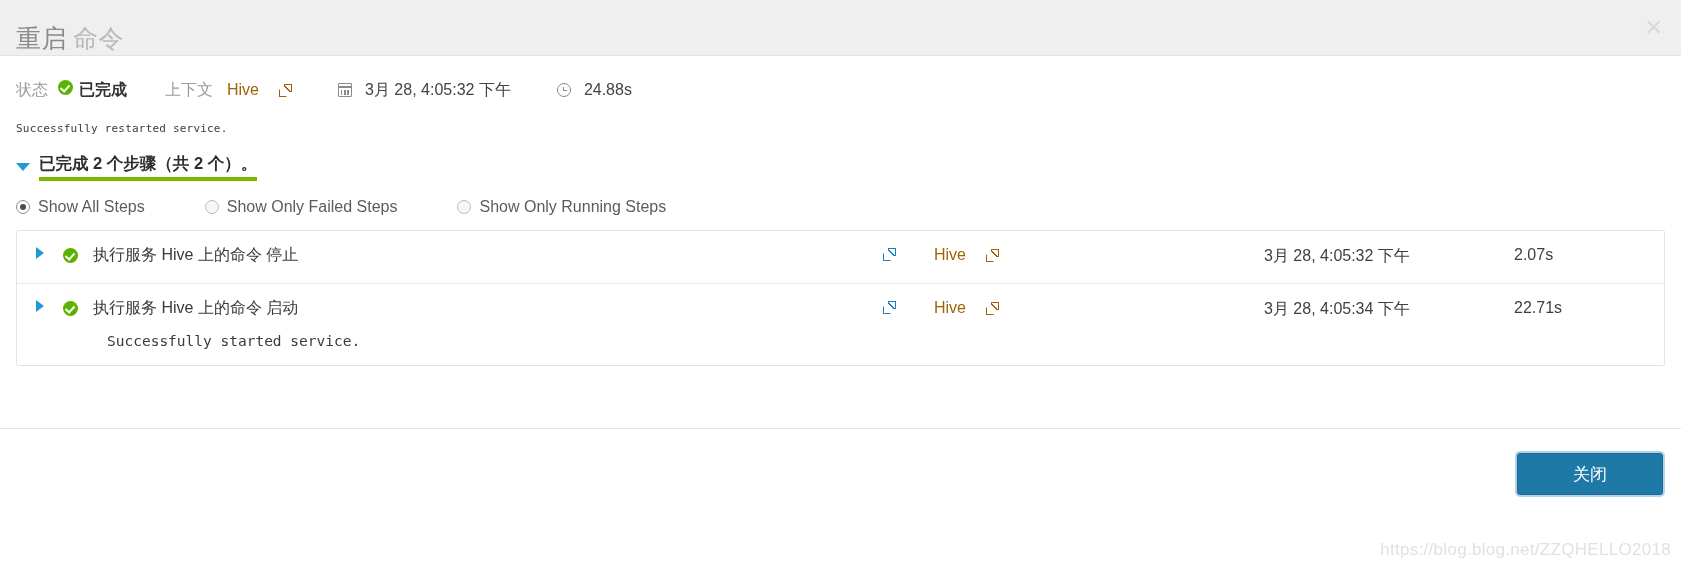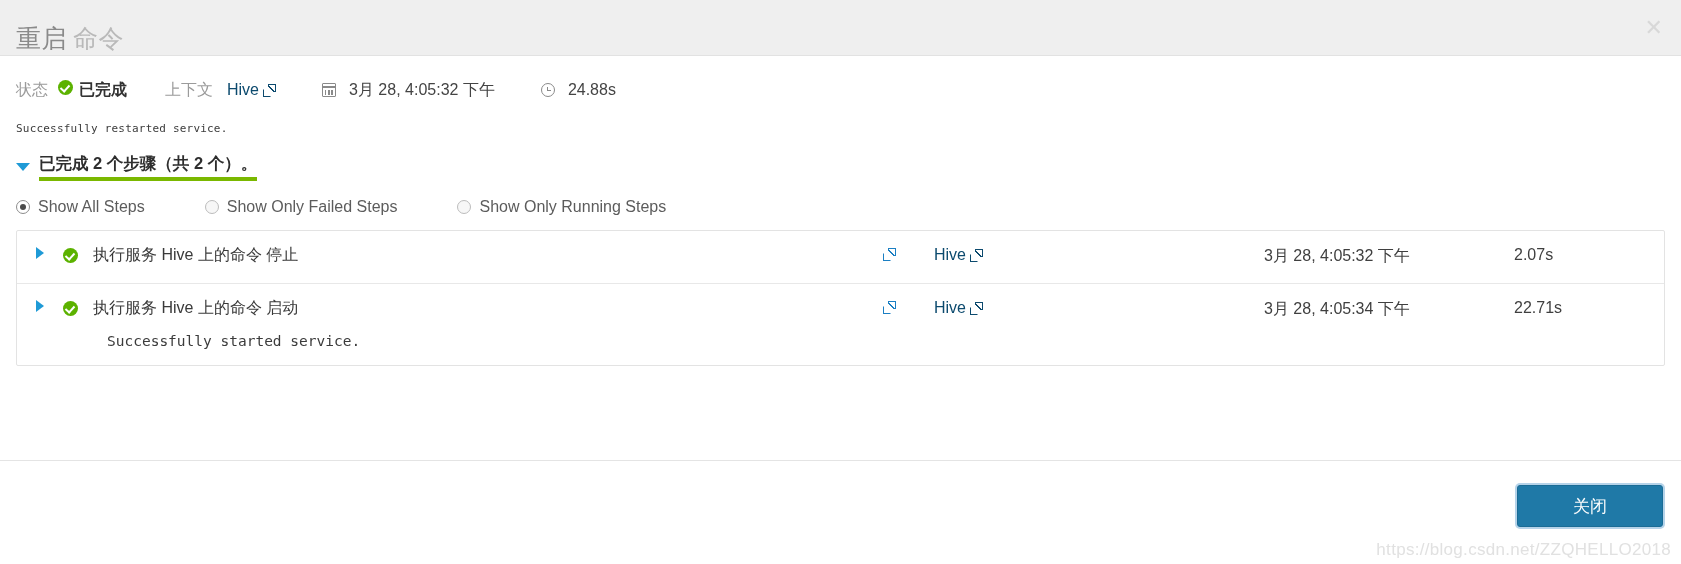--- a/index.html
+++ b/index.html
@@ -92,25 +92,25 @@
     border: solid #ffffff;
     border-width: 0 2px 2px 0;
     transform: rotate(42deg);
   }
   .ctx-label {
     color: #9b9b9b;
     margin-left: 38px;
     margin-right: 14px;
   }
   .link {
-    color: #0c4a6e;
+    color: #a16207;
     text-decoration: none;
     display: inline-flex;
     align-items: center;
-    gap: 4px;
+    gap: 20px;
     cursor: pointer;
   }
   .ext-icon {
     display: inline-block;
     width: 13px;
     height: 13px;
     position: relative;
   }
   .ext-icon::before {
     content: "";
@@ -361,21 +361,21 @@
     color: #3f3f3f;
     text-align: left;
   }
 
   
   .modal-footer {
     position: absolute;
     left: 0;
     right: 0;
     bottom: 0;
-    height: 104px;
+    height: 136px;
     border-top: 1px solid #e4e4e4;
     box-sizing: border-box;
   }
   .btn-close {
     position: absolute;
     right: 18px;
     top: 24px;
     width: 144px;
     height: 40px;
     background: #1f79a7;
@@ -508,13 +508,13 @@
       <div class="col-dur">22.71s</div>
     </div>
 
   </div>
 </div>
 
 <div class="modal-footer">
   <div class="btn-close">关闭</div>
 </div>
 
-<div class="watermark">https://blog.csdn.net/ZZQHELLO2018</div>
+<div class="watermark">https://blog.blog.net/ZZQHELLO2018</div>
 
 </body></html>

